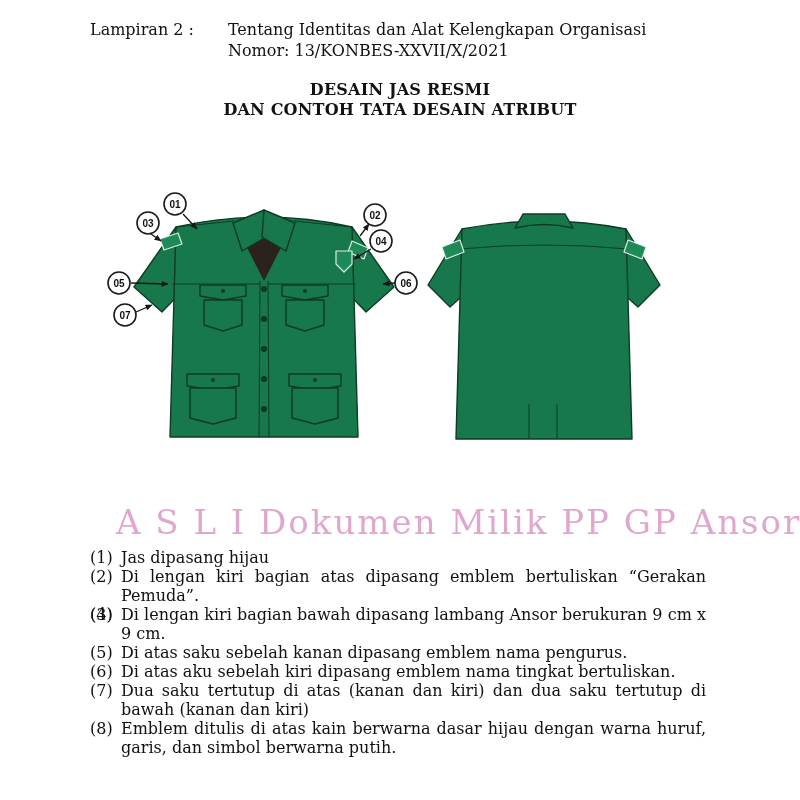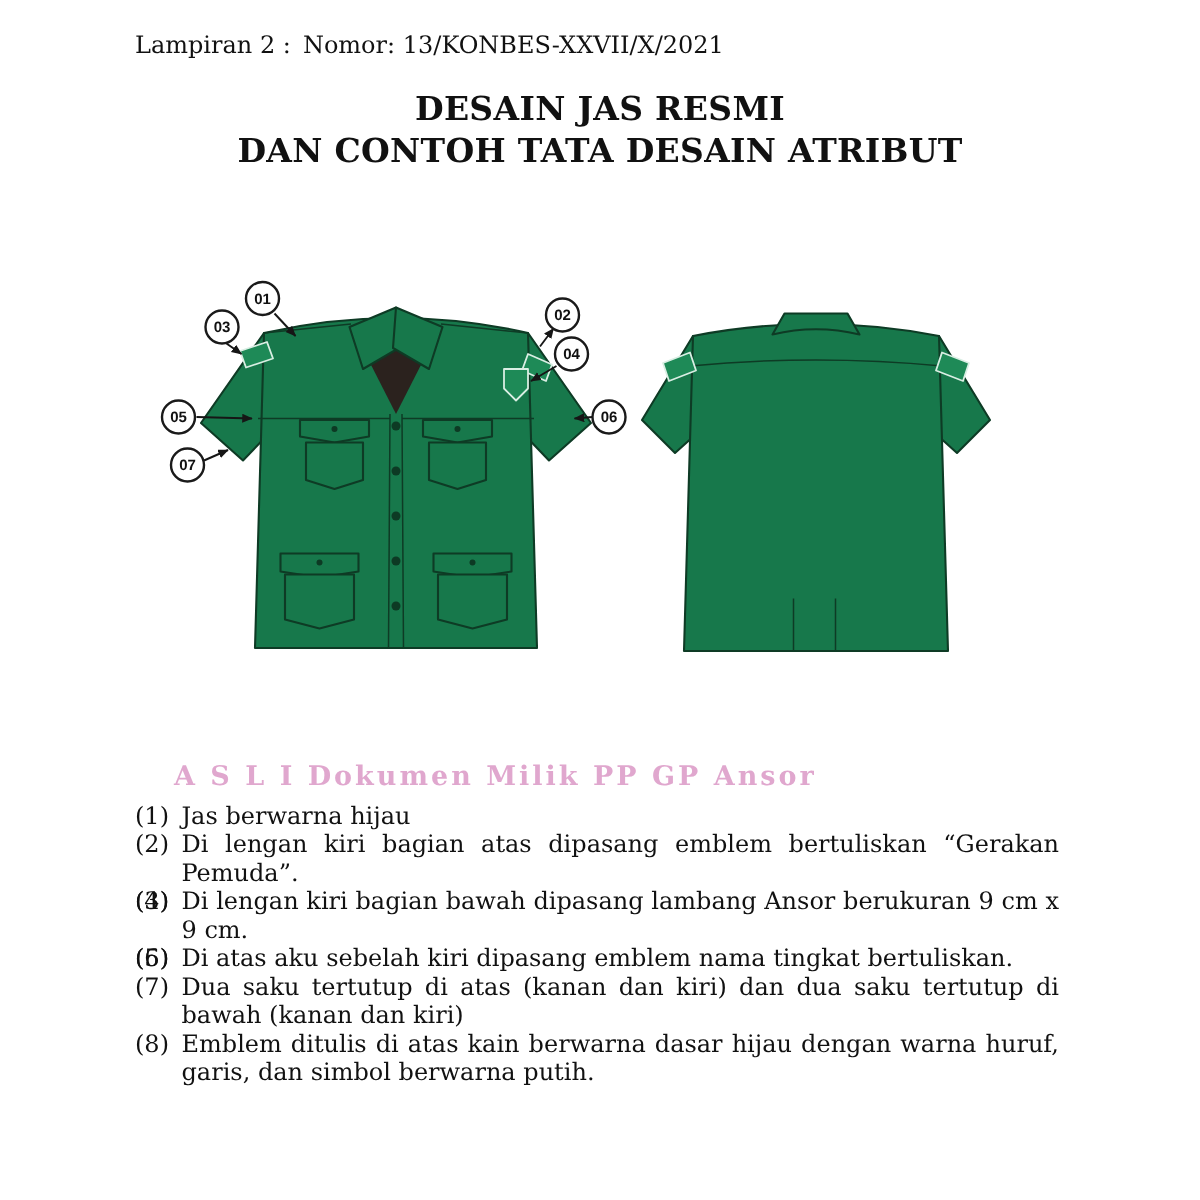--- a/index.html
+++ b/index.html
@@ -1,50 +1,51 @@
 <!DOCTYPE html>
 <html><head>
 <meta charset="utf-8">
 <style>
   html,body { margin:0; padding:0; }
   body {
     width:800px; height:800px; background:#ffffff; overflow:hidden;
     font-family:"DejaVu Serif", serif; color:#111;
   }
-  .header { display:flex; margin:20px 0 0 90px; font-size:16px; line-height:1.3; }
+  .header { display:flex; margin:20px 0 0 90px; font-size:16px; line-height:1.3;gap:26px; }
   .hdr-label { white-space:pre; margin-right:8px; }
   .hdr-lines div { white-space:nowrap; }
-  .title { text-align:center; font-weight:700; font-size:22px; line-height:1.3; margin-top:18px; letter-spacing:.2px; }
+  .title { text-align:center; font-weight:700; font-size:16px; line-height:1.3; margin-top:18px; letter-spacing:.2px; }
   .figure { margin:68px 0 0 84px; }
 
   .cloth  { fill:#17784B; stroke:#0E3B25; stroke-width:1.4; stroke-linejoin:round; }
   .inner  { fill:#2B221E; stroke:none; }
   .seam   { fill:none; stroke:#0E3B25; stroke-width:1; }
   .btn    { fill:#0D3A24; }
   .emblem { fill:#1E8A57; stroke:#D9EEE3; stroke-width:1.2; stroke-linejoin:round; }
   .callout circle { fill:#fff; stroke:#1a1a1a; stroke-width:1.6; }
   .callout text { font-family:"Liberation Sans", sans-serif; font-weight:700; font-size:10px; fill:#111; text-anchor:middle; }
   .arrow { stroke:#161616; stroke-width:1.3; fill:none; marker-end:url(#ah); }
 
   .watermark {
-    margin:34px 0 0 116px; font-size:18px; font-weight:700; letter-spacing:2px;
+    margin:24px 0 0 116px; font-size:34px; font-weight:400; letter-spacing:2px;
     color:rgba(199,94,166,.55); white-space:nowrap;
   }
   .list { margin:6px 0 0 90px; width:616px; font-size:16px; line-height:19px; }
   .item { position:relative; padding-left:31px; text-align:justify; }
   .num  { position:absolute; left:0; top:0; }
 </style>
 </head>
 <body>
 
 <div class="page">
 
   <div class="header">
     <span class="hdr-label">Lampiran 2 :</span>
     <div class="hdr-lines">
+      <div>Tentang Identitas dan Alat Kelengkapan Organisasi</div>
       <div>Nomor: 13/KONBES-XXVII/X/2021</div>
     </div>
   </div>
 
   <div class="title">
     <div>DESAIN JAS RESMI</div>
     <div>DAN CONTOH TATA DESAIN ATRIBUT</div>
   </div>
 
   <div class="figure">
@@ -146,33 +147,33 @@
         <circle cx="41" cy="126" r="11"></circle>
         <text x="41" y="129.5">07</text>
       </g>
     </svg>
   </div>
 
   <div class="watermark">A S L I Dokumen Milik PP GP Ansor</div>
 
   <div class="list">
     <div class="item">
-      <span class="num">(1)</span><span>Jas berwarna hijau</span>
+      <span class="num">(1)</span><span>Jas dipasang hijau</span>
     </div>
     <div class="item">
       <span class="num">(2)</span><span>Di lengan kiri bagian atas dipasang emblem bertuliskan “Gerakan Pemuda”.</span>
     </div>
     <div class="item">
       <span class="num">(3)</span>
     </div>
     <div class="item">
       <span class="num">(4)</span><span>Di lengan kiri bagian bawah dipasang lambang Ansor berukuran 9 cm x 9 cm.</span>
     </div>
     <div class="item">
-      <span class="num">(5)</span>
+      <span class="num">(5)</span><span>Di atas saku sebelah kanan dipasang emblem nama pengurus.</span>
     </div>
     <div class="item">
       <span class="num">(6)</span><span>Di atas aku sebelah kiri dipasang emblem nama tingkat bertuliskan.</span>
     </div>
     <div class="item">
       <span class="num">(7)</span><span>Dua saku tertutup di atas (kanan dan kiri) dan dua saku tertutup di bawah (kanan dan kiri)</span>
     </div>
     <div class="item">
       <span class="num">(8)</span><span>Emblem ditulis di atas kain berwarna dasar hijau dengan warna huruf, garis, dan simbol berwarna putih.</span>
     </div>

